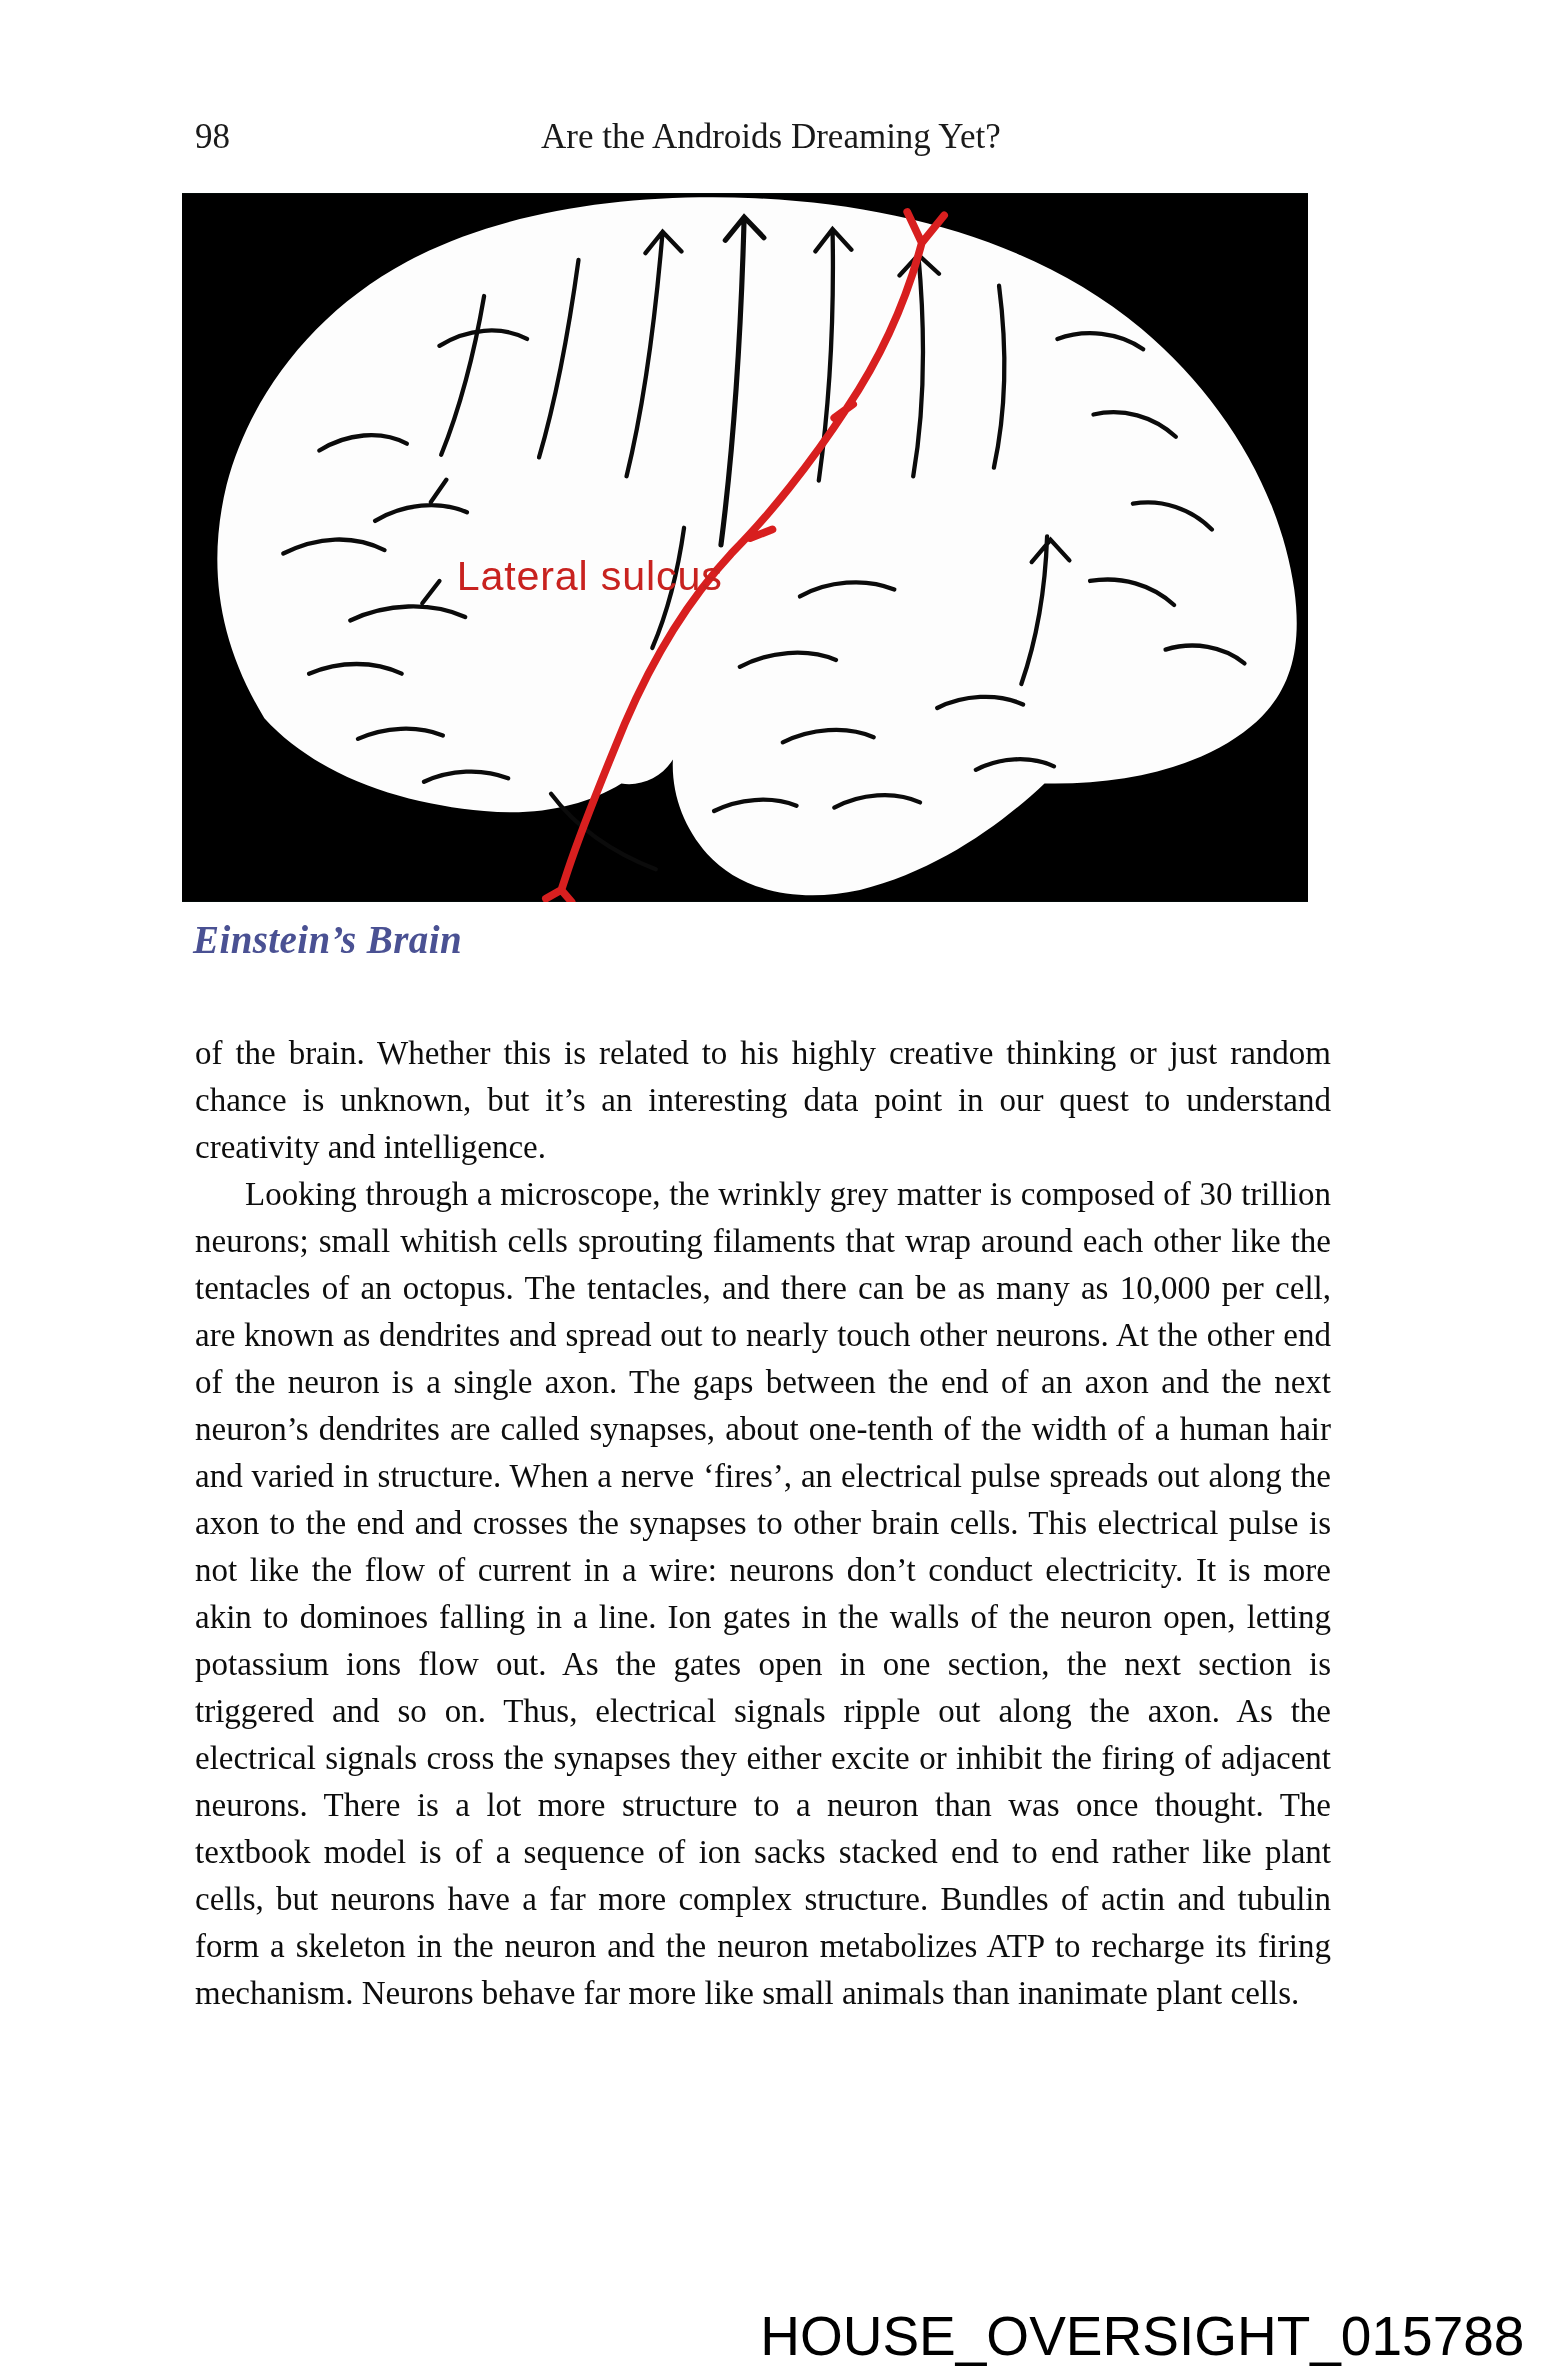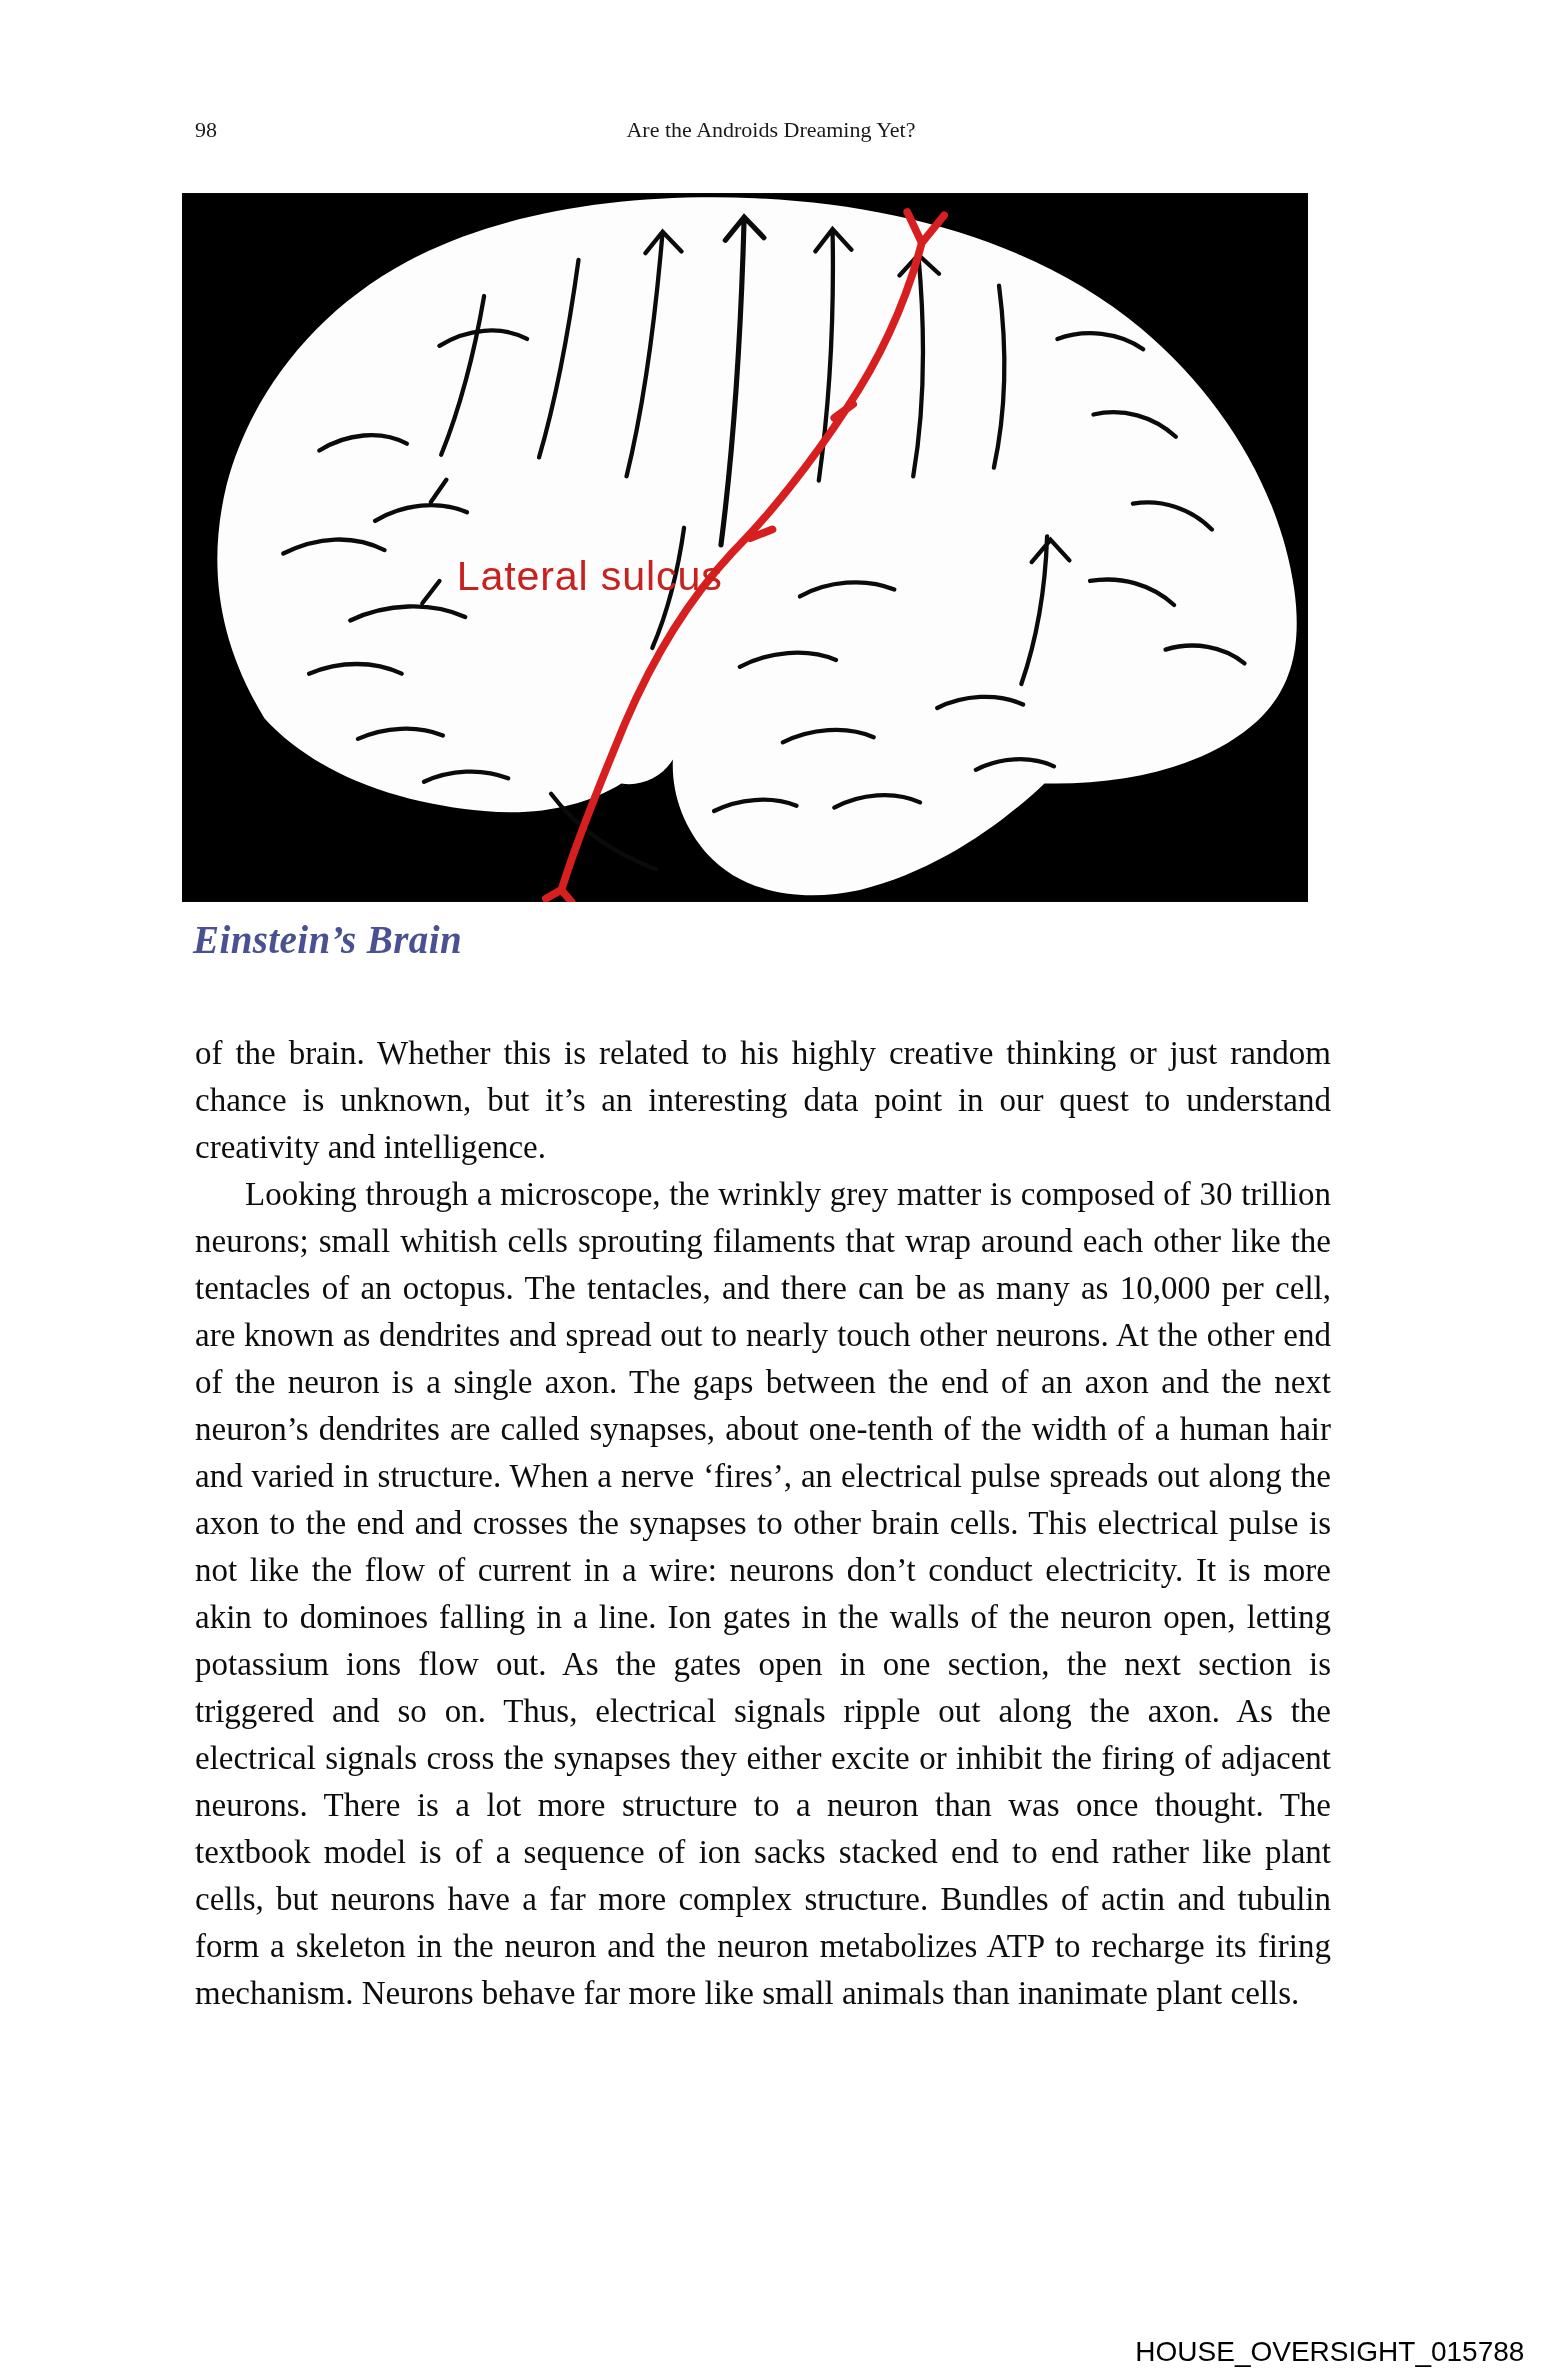--- a/index.html
+++ b/index.html
@@ -3,42 +3,42 @@
 <meta charset="utf-8">
 <style>
   html,body{margin:0;padding:0;}
   body{
     width:1545px;height:2377px;position:relative;background:#ffffff;
     font-family:"Liberation Serif", serif;color:#101010;overflow:hidden;
   }
   .page{position:absolute;inset:0;}
   .running-head{
     position:absolute;top:117px;left:195px;width:1136px;height:38px;
-    font-size:22px;color:#1a1a1a;
+    font-size:35px;color:#1a1a1a;
   }
   .page-number{position:absolute;left:0;top:0;}
   .running-title{position:absolute;left:16px;right:0;top:0;text-align:center;}
   .figure-box{
     position:absolute;left:182px;top:193px;width:1126px;height:709px;background:#5eead4;
   }
   .figure-box svg{display:block;}
   .figure-caption{
     position:absolute;left:193px;top:917px;width:1126px;text-align:left;
     font-size:39px;font-style:italic;font-weight:bold;color:#4a5193;
     letter-spacing:0.4px;
   }
   .body-text{
     position:absolute;left:195px;top:1030px;width:1136px;
     font-size:33px;line-height:47px;text-align:justify;color:#0d0d0d;font-family:Liberation Serif, serif;
   }
   .body-text p{margin:0;}
   .body-text p + p{text-indent:50px;}
   .watermark{
     position:absolute;right:20.6px;bottom:8.6px;
-    font-family:"Liberation Sans", sans-serif;font-size:28px;color:#000;
+    font-family:"Liberation Sans", sans-serif;font-size:55px;color:#000;
     letter-spacing:0px;white-space:nowrap;
   }
 </style>
 </head>
 <body>
 
 <div class="page">
 
   <div class="running-head">
     <span class="page-number">98</span>

